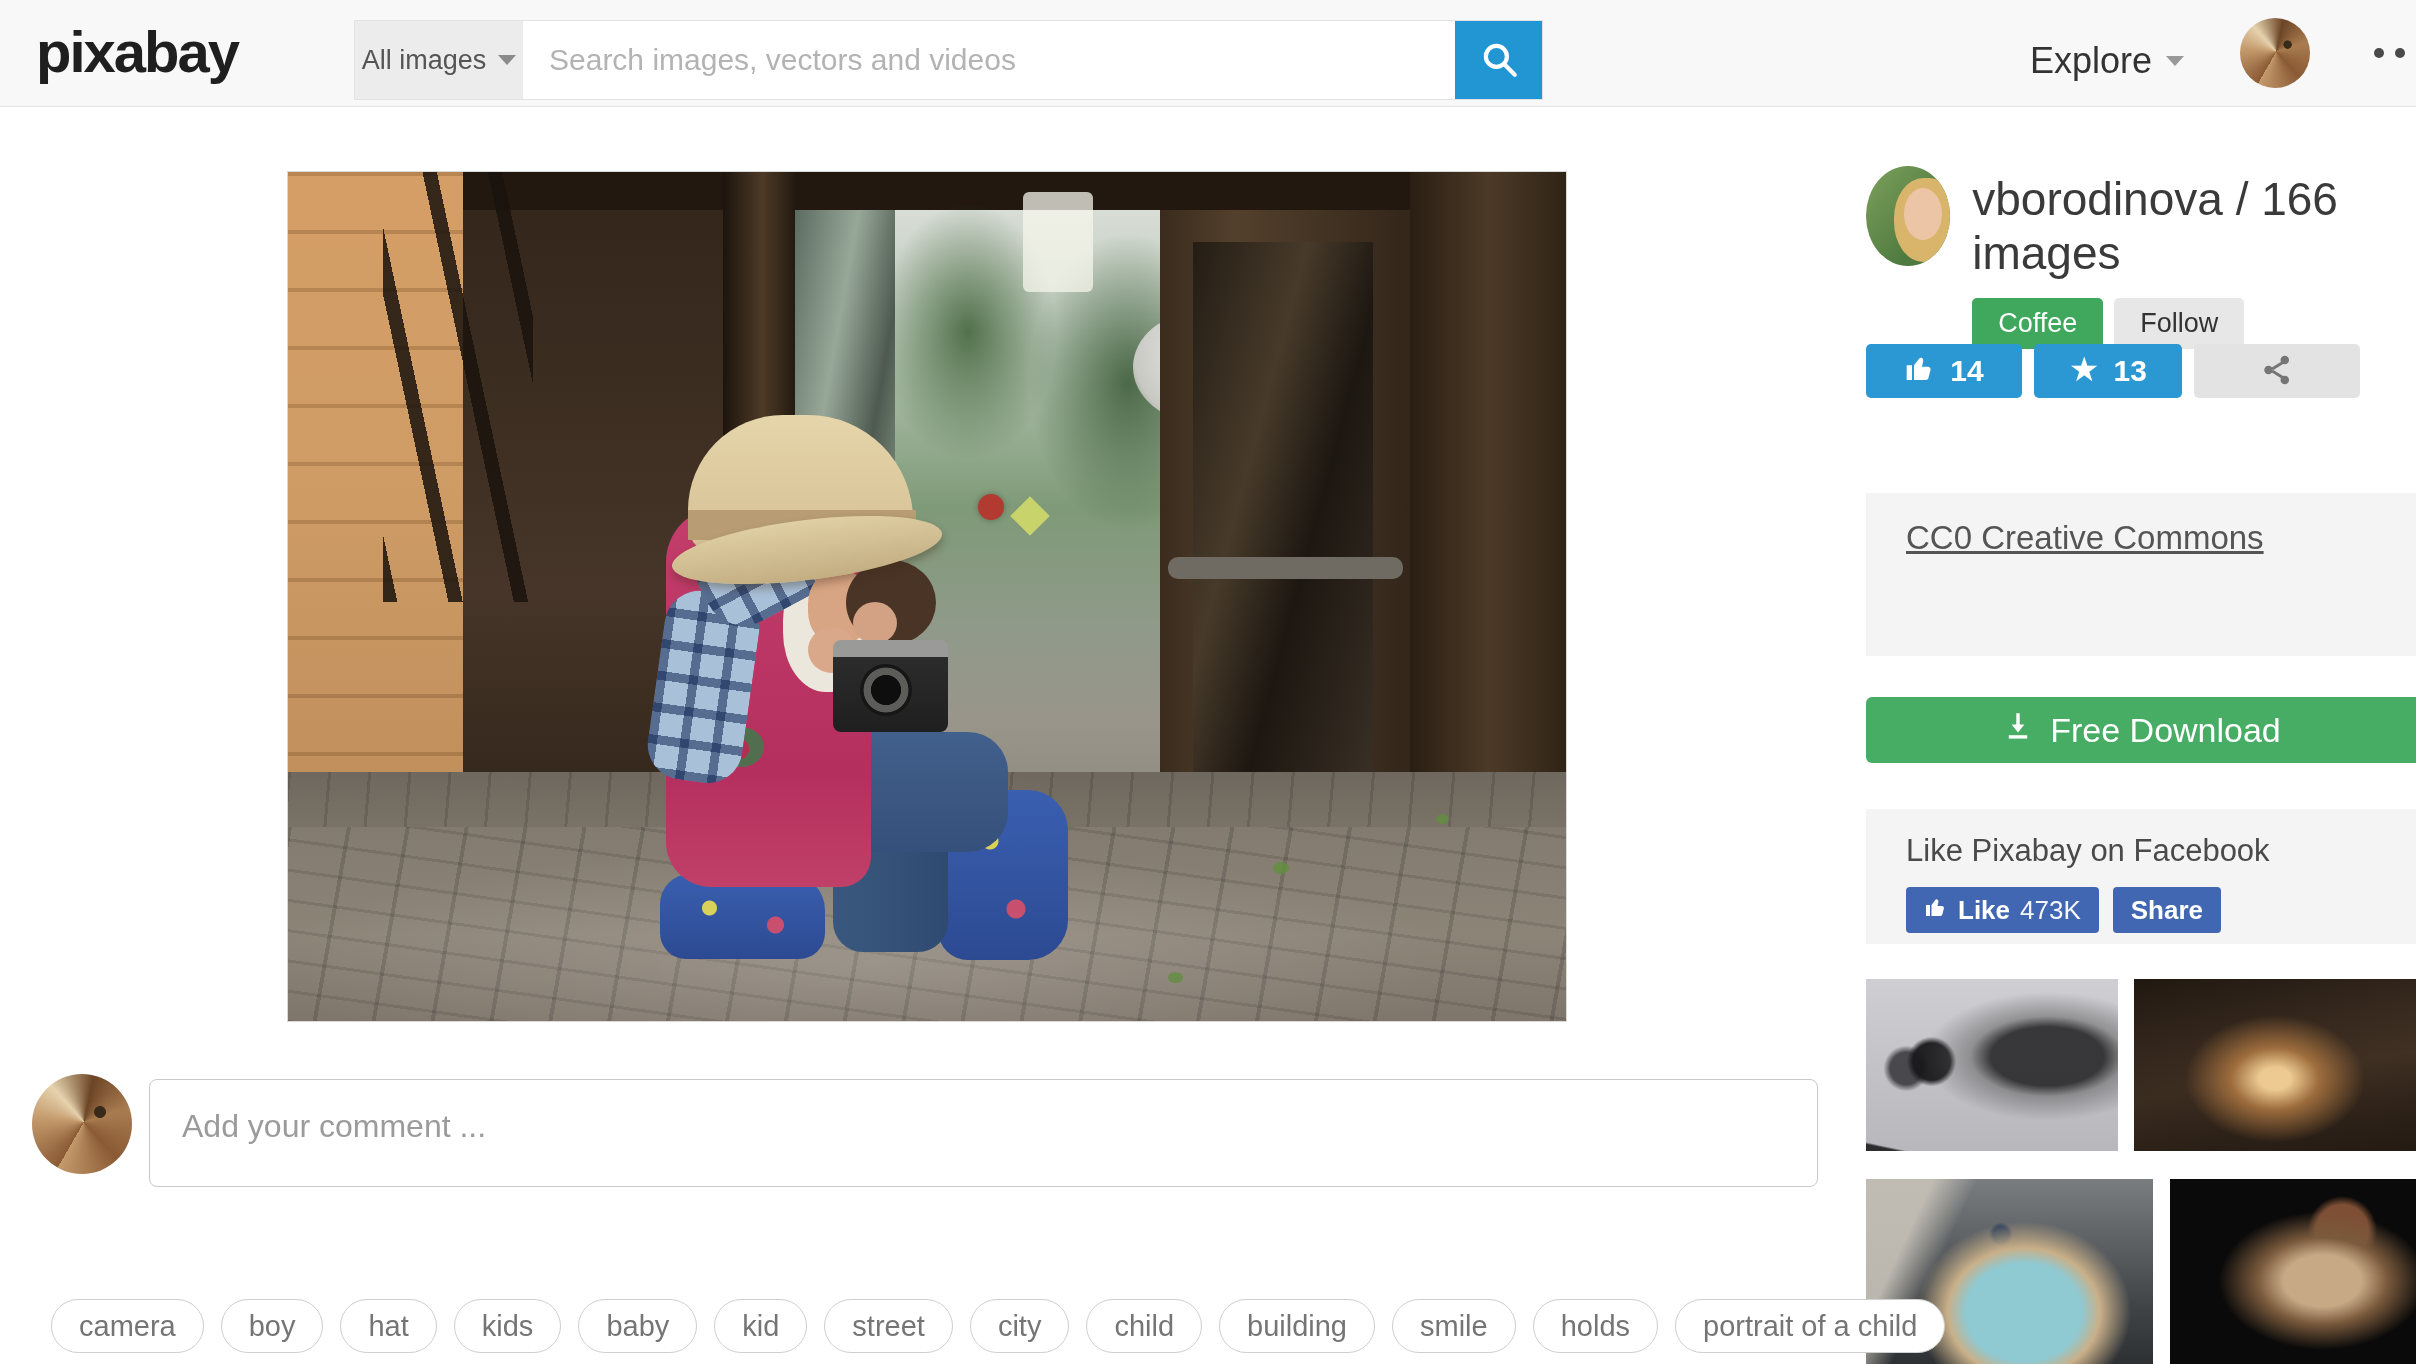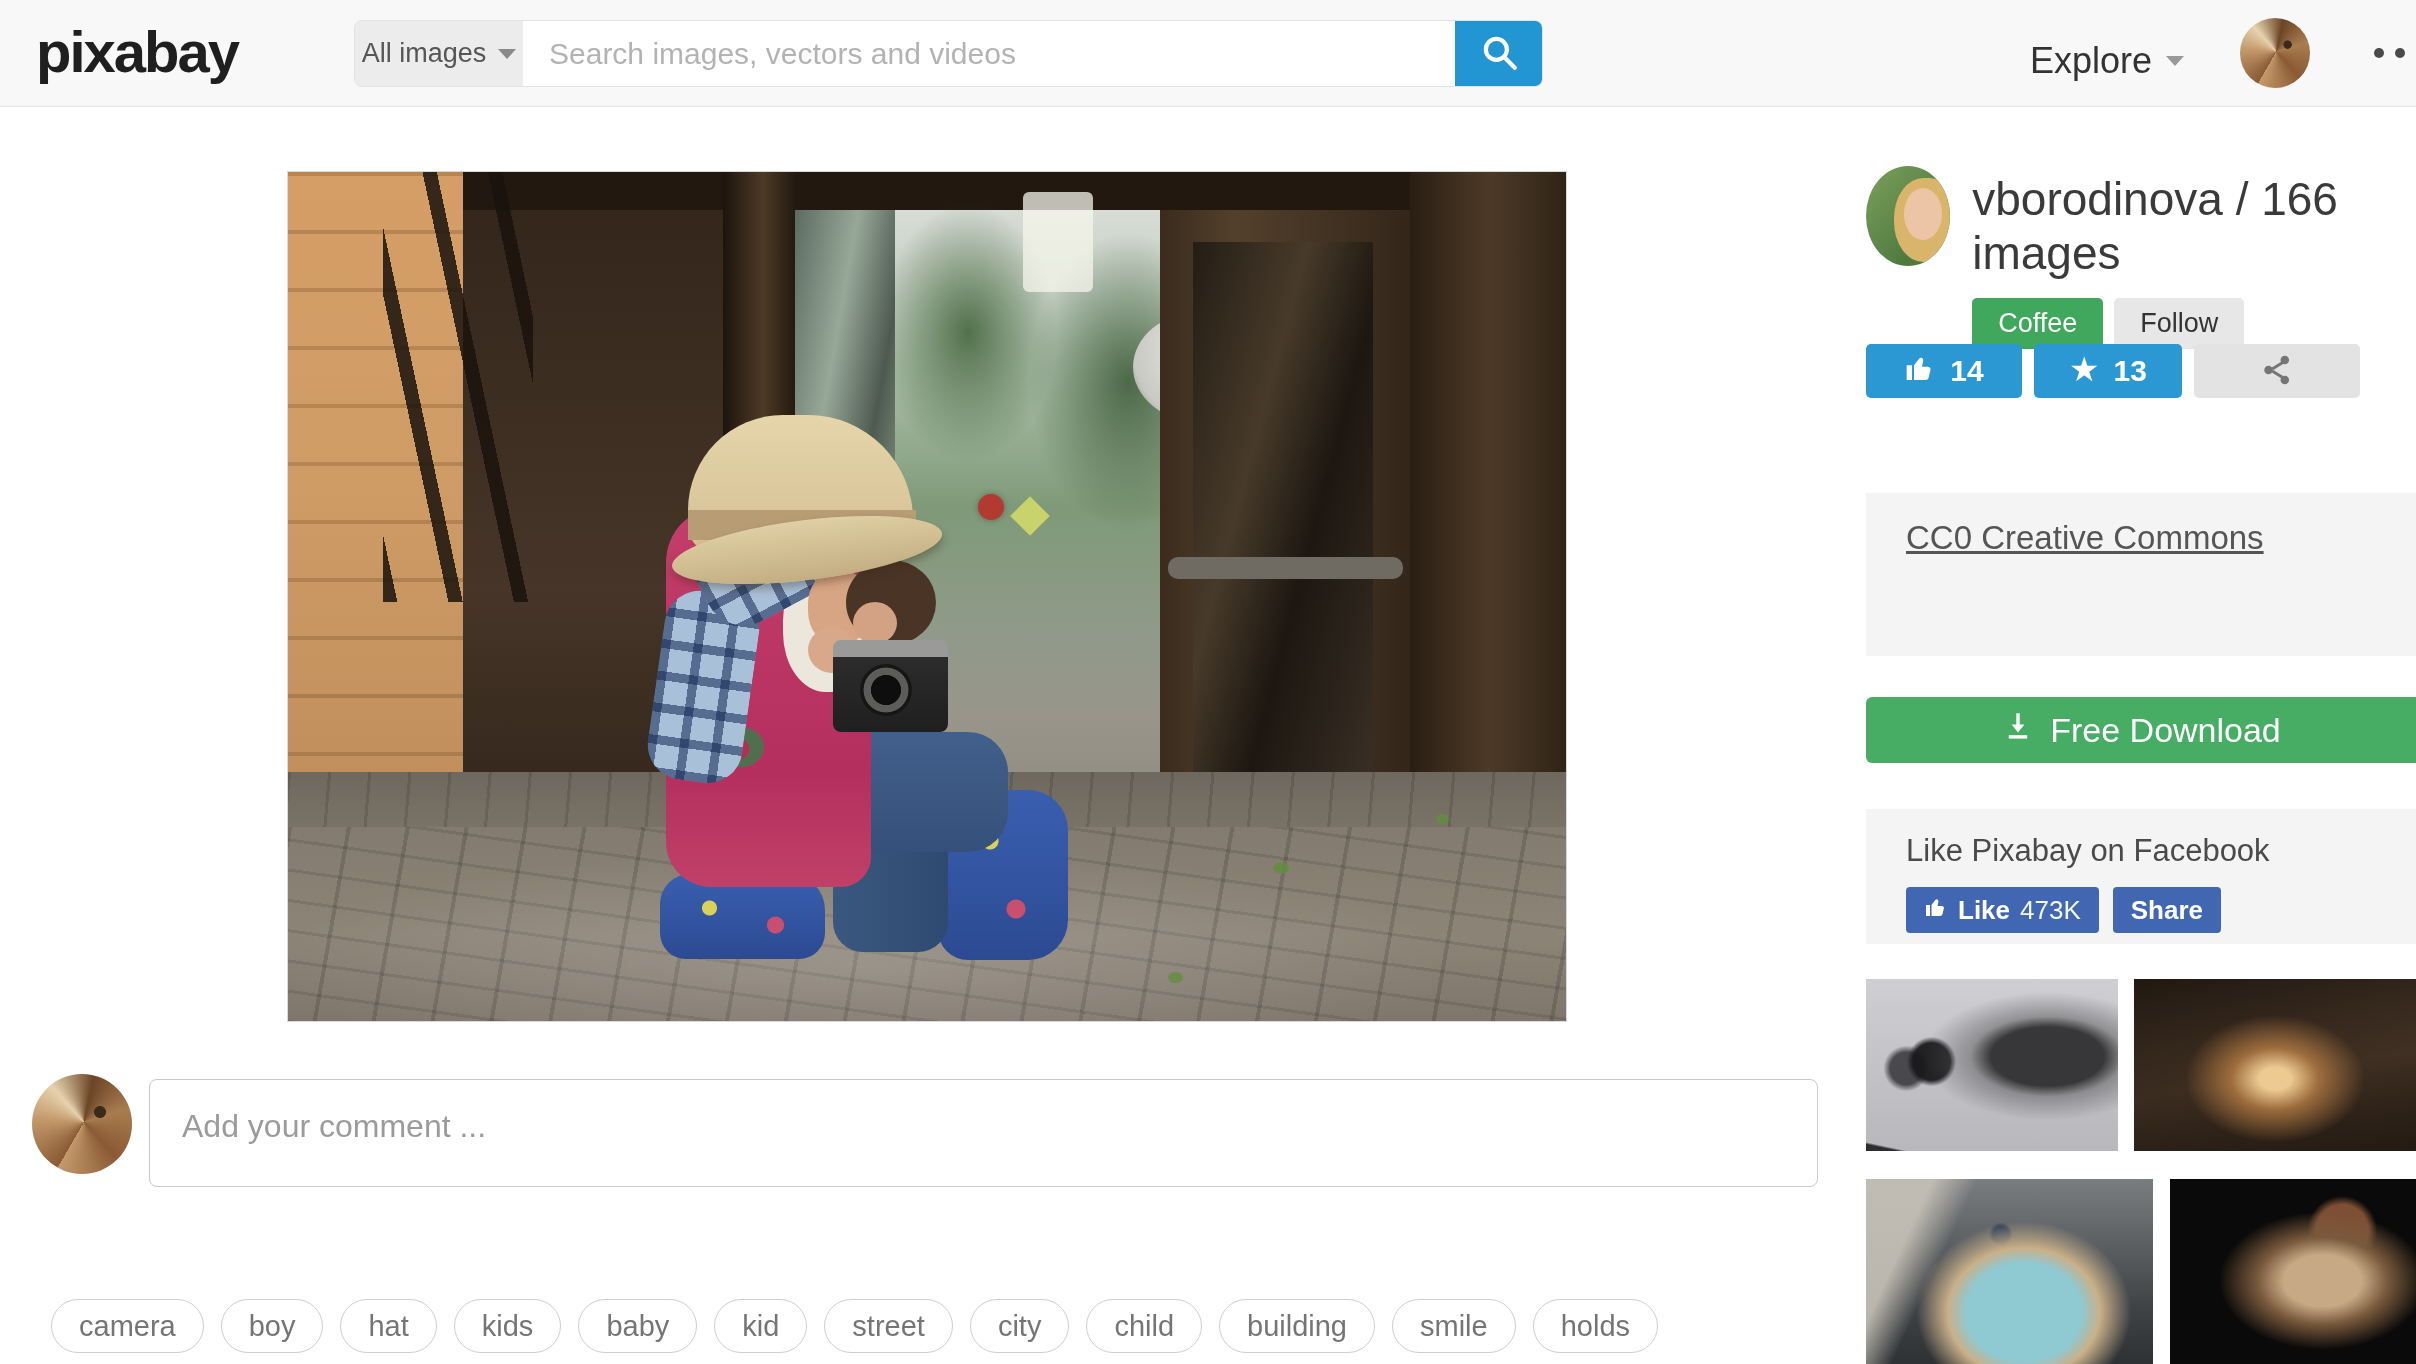--- a/index.html
+++ b/index.html
@@ -13,22 +13,22 @@
   .navbar {
     position:absolute; top:0; left:0; width:2416px; height:107px;
     background:#f8f8f8; border-bottom:1px solid #e4e4e4;
   }
   .logo {
     position:absolute; left:36px; top:18px;
     font-size:58px; font-weight:bold; color:#1f1f1f; letter-spacing:-2px;
     cursor:pointer;
   }
   .search-group {
-    position:absolute; left:354px; top:20px; height:67px;
-    display:flex; border:1px solid #e2e2e2; border-radius:8px; overflow:hidden;
+    position:absolute; left:354px; top:20px; height:80px;
+    display:flex; border:1px solid #e2e2e2; border-radius:0; overflow:hidden;
   }
   .filter-dd {
     width:168px; background:#ececec; display:flex; align-items:center;
     justify-content:center; gap:12px; font-size:27px; color:#555; cursor:pointer;
   }
   .caret {
     width:0; height:0; border-left:9px solid transparent;
     border-right:9px solid transparent; border-top:10px solid #8a8a8a;
   }
   .search-input {
@@ -419,13 +419,14 @@
   <a class="tag">hat</a>
   <a class="tag">kids</a>
   <a class="tag">baby</a>
   <a class="tag">kid</a>
   <a class="tag">street</a>
   <a class="tag">city</a>
   <a class="tag">child</a>
   <a class="tag">building</a>
   <a class="tag">smile</a>
   <a class="tag">holds</a>
+  <a class="tag">portrait of a child</a>
 </div>
 
 </body></html>

